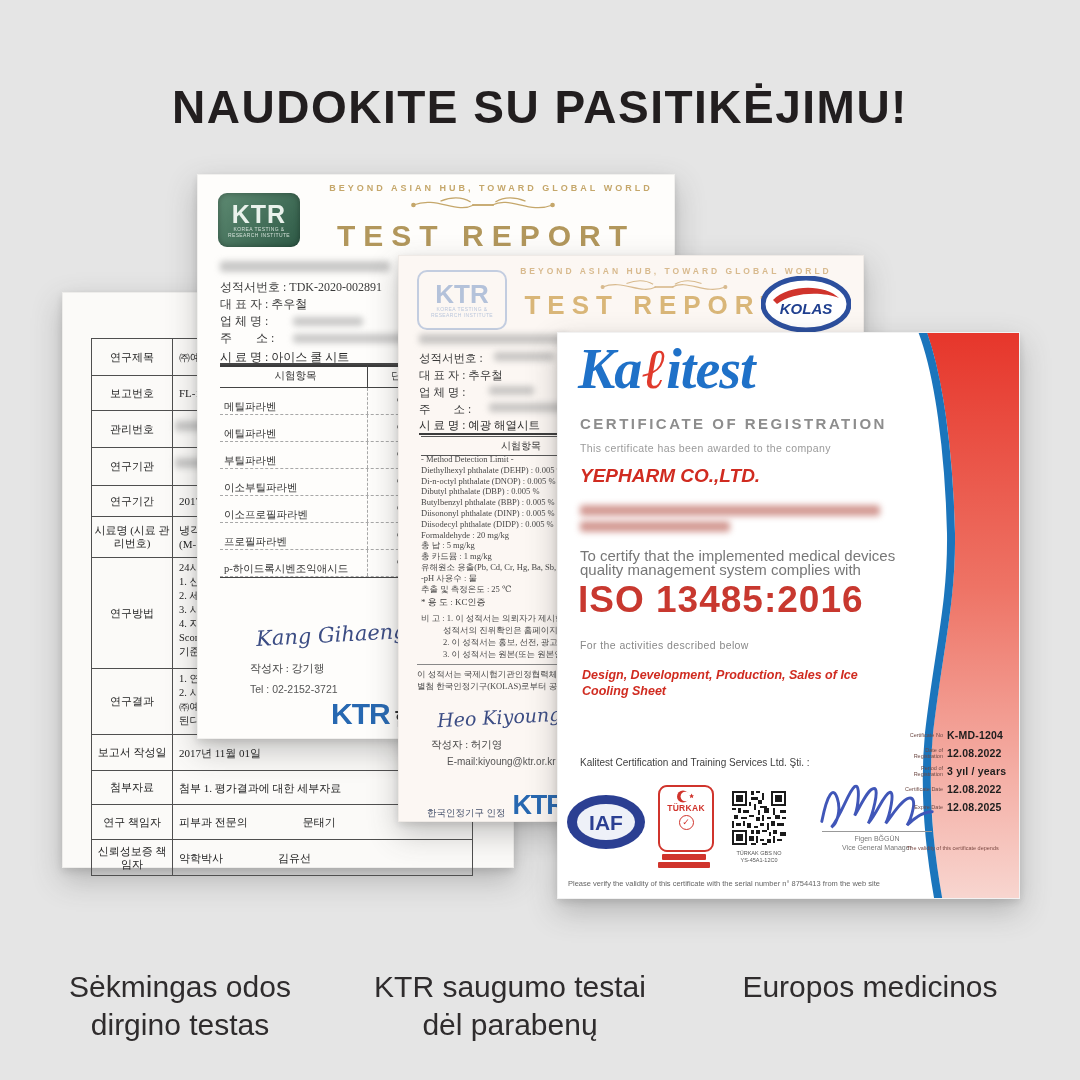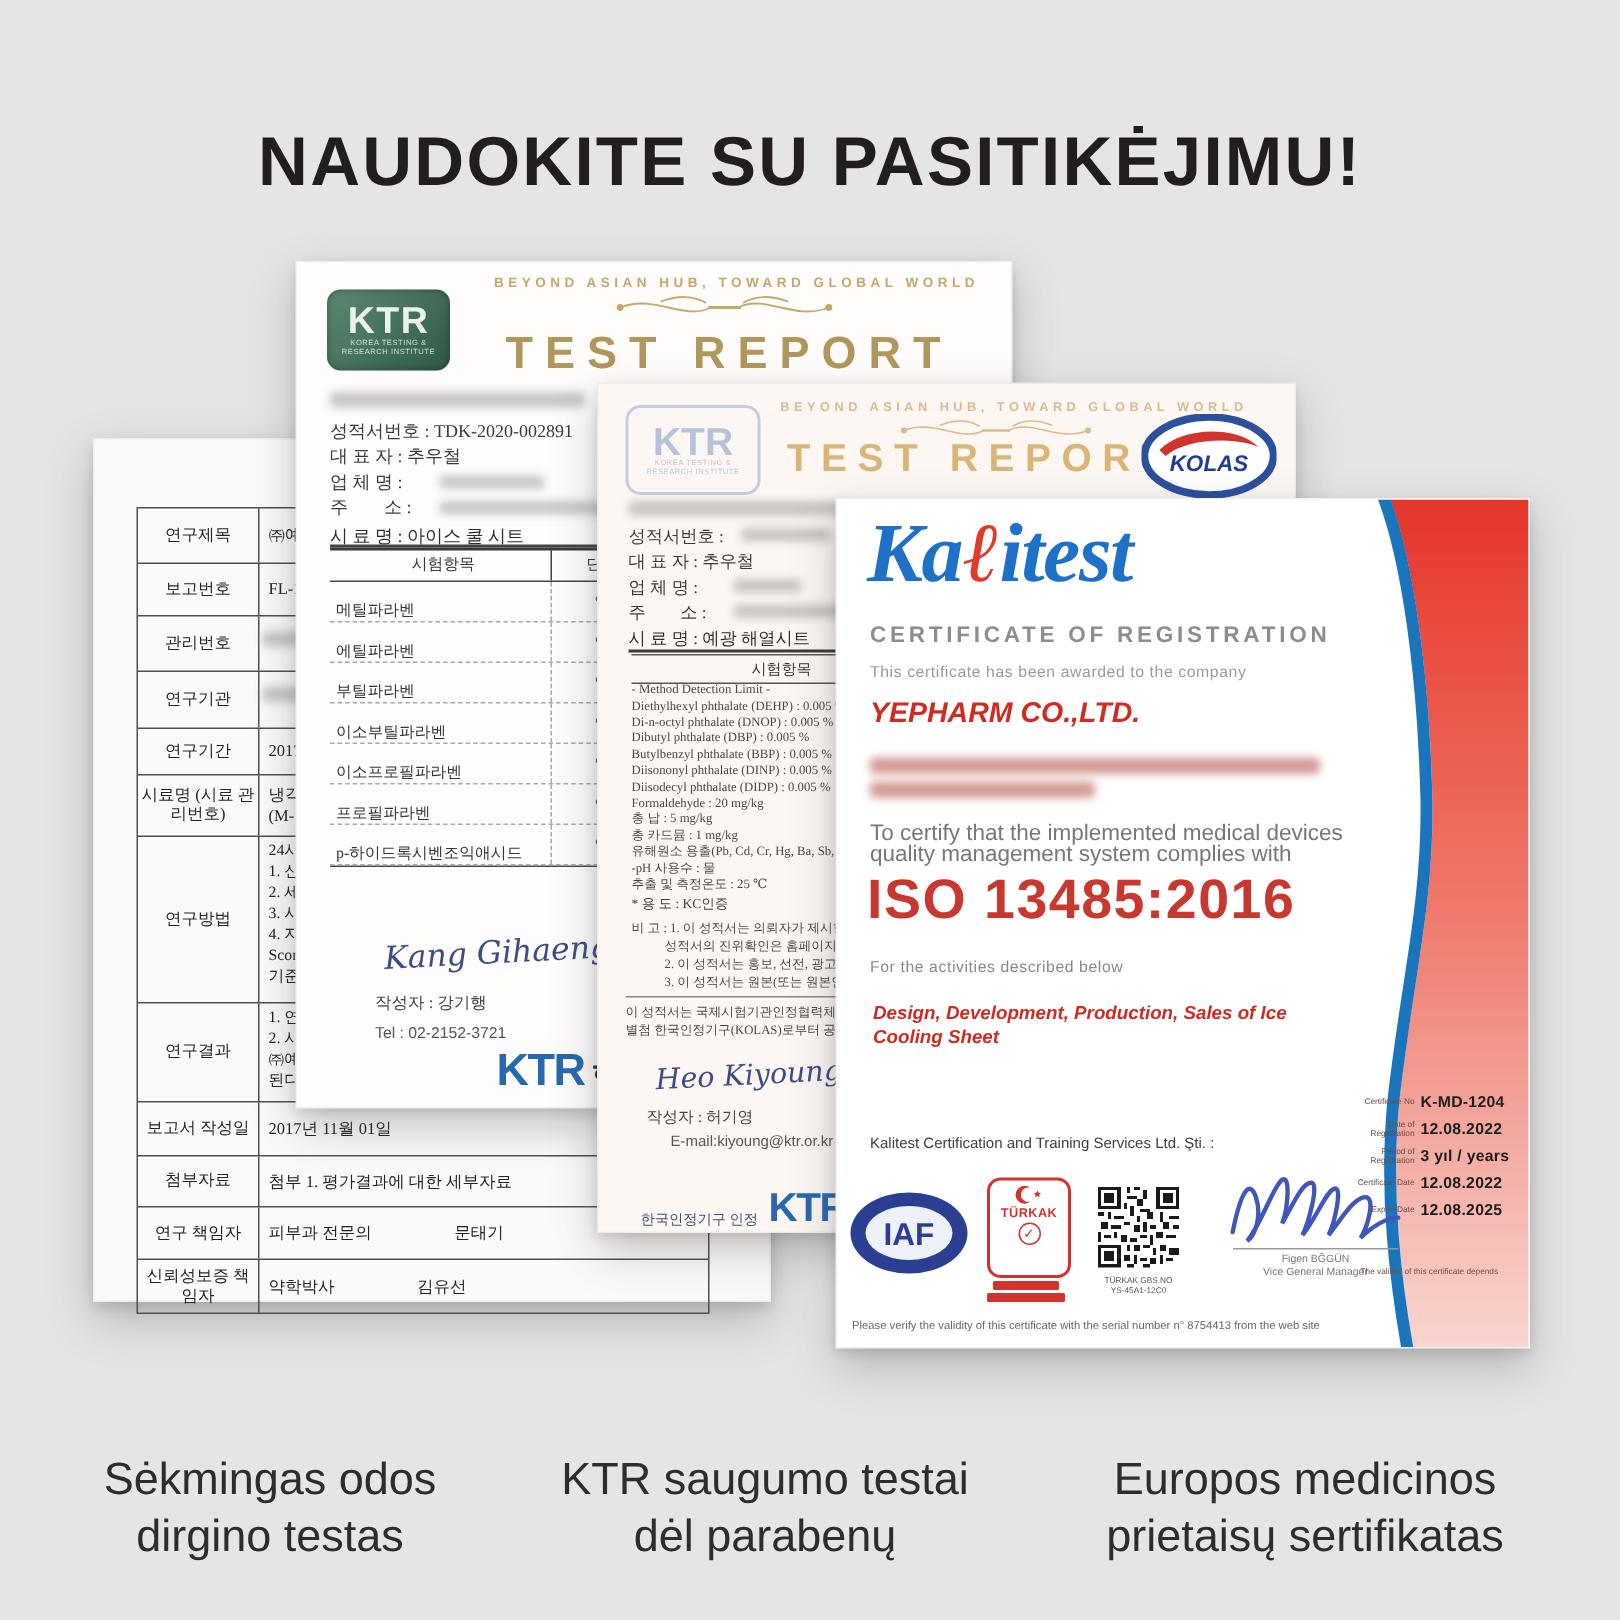--- a/index.html
+++ b/index.html
@@ -462,16 +462,15 @@
   <div class="caption cap1">
     <div>Sėkmingas odos</div>
     <div>dirgino testas</div>
   </div>
   <div class="caption cap2">
     <div>KTR saugumo testai</div>
     <div>dėl parabenų</div>
   </div>
   <div class="caption cap3">
     <div>Europos medicinos</div>
-    <div>prietaisų sertifikatas</div>
   </div>
 
 </div>
 
 </body></html>

